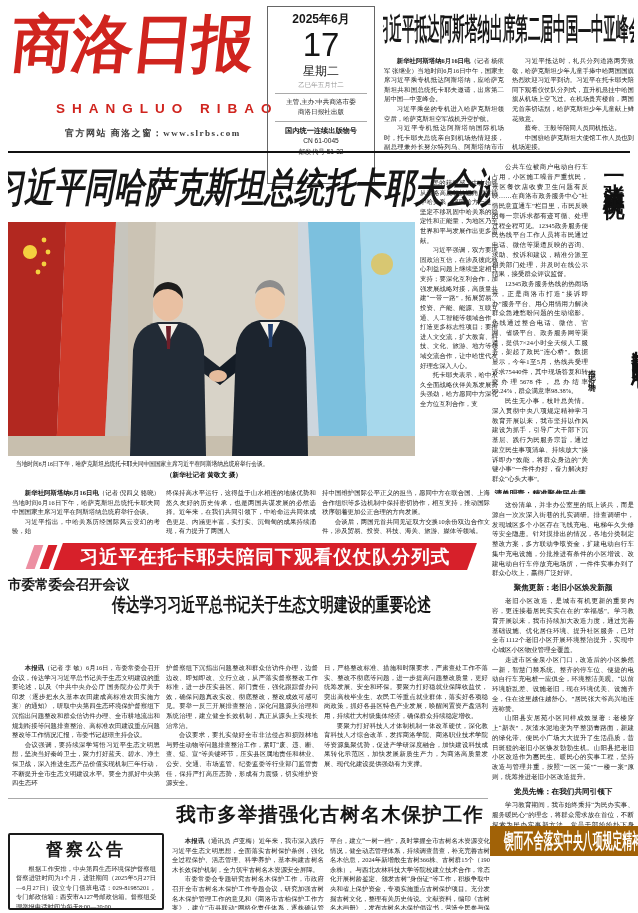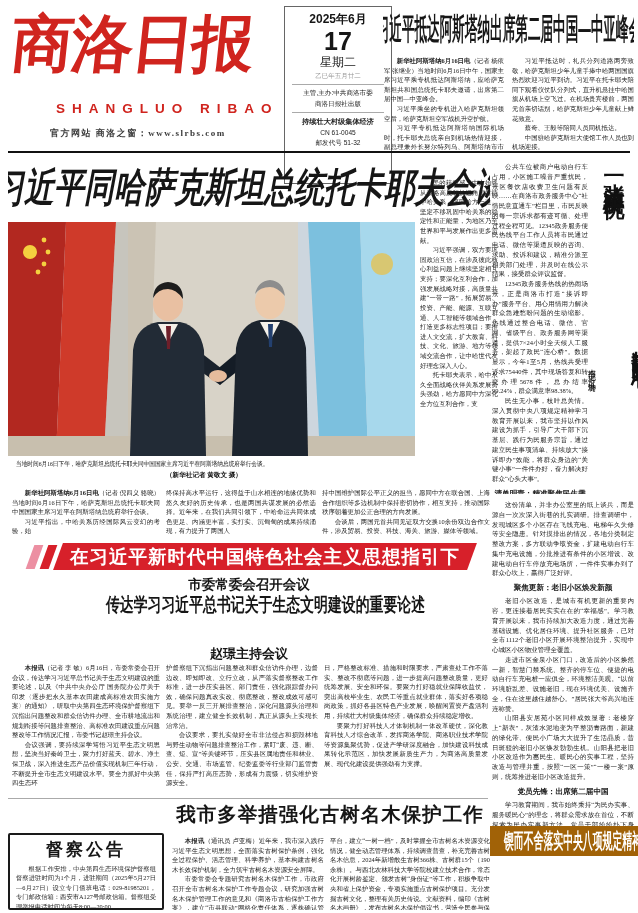--- a/index.html
+++ b/index.html
@@ -5,28 +5,28 @@
   * { margin:0; padding:0; box-sizing:border-box; }
   html,body { background:#d9d9d9; }
   body { font-family:"Liberation Serif","DejaVu Serif",serif; }
   #page { position:relative; width:638px; height:913px; background:#ffffff; margin:0 auto; overflow:hidden; color:#161616; }
 
   
   #masthead-title { position:absolute; left:12px; top:2px; font-size:62px; font-weight:900;
         color:#d0241e; letter-spacing:-2px; transform:skewX(-6deg); font-family:"DejaVu Serif",serif; }
   #masthead-pinyin { position:absolute; left:56px; top:101px; font-size:13.5px; font-weight:bold;
         color:#d0241e; letter-spacing:7px; font-family:Liberation Sans, sans-serif; }
-  #masthead-website { position:absolute; left:50px; top:127px; font-size:9px; font-weight:bold;
+  #masthead-website { position:absolute; left:65px; top:127px; font-size:9px; font-weight:bold;
         color:#3a3a3a; letter-spacing:1.5px;font-family:Liberation Serif, serif; }
 
   #date-box { position:absolute; left:267px; top:6px; width:108px; height:178px;
         border:1px solid #666; text-align:center; padding-top:4px;
-        font-family:"Liberation Sans",sans-serif; overflow:hidden;margin-left:17px; }
+        font-family:"Liberation Sans",sans-serif; overflow:hidden; }
   .db-ym { font-size:12px; font-weight:bold; }
-  .db-day { font-size:25px; font-weight:bold; line-height:1.05; }
+  .db-day { font-size:33px; font-weight:normal; line-height:1.05; }
   .db-week { font-size:12px; font-weight:normal; }
   .db-lunar { font-size:6.5px; color:#999; margin-top:1px; }
   .db-hr { border-top:1px solid #aaa; margin:3px 7px; }
   .db-s { font-size:6.6px; line-height:1.6; color:#222; }
   .db-b { font-weight:bold; font-size:7.2px; }
 
   
   .bodytext { font-size:6.4px; line-height:1.5; text-align:justify; color:#222; overflow:hidden; position:absolute; }
   .bodytext p { text-indent:2em; }
   .lead-b { font-weight:bold; }
@@ -83,24 +83,24 @@
   
   .banner-stripe { position:absolute; top:545px; width:9px; height:24px; transform:skewX(-20deg); }
   #stripe1 { left:30px; background:#ec8fa2; }
   #stripe2 { left:44px; background:#d7202a; }
   #ms-banner { position:absolute; left:58px; top:543px; width:414px; height:27px;
         display:flex; align-items:center; justify-content:center; }
   #ms-banner::before { content:""; position:absolute; inset:0; background:#d7202a; transform:skewX(-20deg); }
   #ms-banner span { position:relative; color:#fff; font-weight:900; font-size:18.5px;
         letter-spacing:1px; font-family:"Liberation Sans",sans-serif; white-space:nowrap; }
 
-  #ms-kicker { position:absolute; left:8px; top:576px; width:482px; text-align:center;
+  #ms-kicker { position:absolute; left:8px; top:576px; width:482px; text-align:left;
         font-size:13.5px; font-weight:bold; }
-  .ms-h { position:absolute; left:24px; width:482px; height:24px; display:flex;
-        align-items:center; justify-content:center; overflow:visible; }
+  .ms-h { position:absolute; left:8px; width:482px; height:24px; display:flex;
+        align-items:center; justify-content:flex-end; overflow:visible; }
   #ms-h1 { top:593px; } #ms-h2 { top:618px; }
   .ms-h span { font-size:19px; font-weight:900; white-space:nowrap; transform-origin:center;
         font-family:"Liberation Sans",sans-serif; }
   #ms-h1 span { transform:scaleX(0.73); }
   #ms-h2 span { transform:scaleX(0.70); }
   #ms-sub { position:absolute; left:8px; top:645px; width:482px; text-align:center;
         font-size:13px; font-weight:bold; }
   .msc1 { left:12px;  top:663px; width:148px; height:132px; }
   .msc2 { left:166px; top:663px; width:152px; height:132px; }
   .msc3 { left:324px; top:663px; width:164px; height:132px; }
@@ -131,21 +131,21 @@
 
   <div id="date-box">
     <div class="db-ym">2025年6月</div>
     <div class="db-day">17</div>
     <div class="db-week">星期二</div>
     <div class="db-lunar">乙巳年五月廿二</div>
     <div class="db-hr"></div>
     <div class="db-s">主管,主办:中共商洛市委</div>
     <div class="db-s">商洛日报社出版</div>
     <div class="db-hr"></div>
-    <div class="db-s db-b">持续壮大村级集体经济</div>
+    <div class="db-s db-b">国内统一连续出版物号</div>
     <div class="db-s">CN 61-0045</div>
     <div class="db-s">邮发代号 51-32</div>
 
   </div>
 
   <div id="top-story-headline">
     <span>习近平抵达阿斯塔纳出席第二届中国—中亚峰会</span>
   </div>
   <div class="bodytext ts-col1">
     <p><span class="lead-b">新华社阿斯塔纳6月16日电</span><span>（记者 杨依军 张继业）当地时间6月16日中午，国家主席习近平乘专机抵达阿斯塔纳，应哈萨克斯坦共和国总统托卡耶夫邀请，出席第二届中国—中亚峰会。</span></p>
@@ -234,39 +234,38 @@
     <p class="rs-sub">清单明责：精准聚焦民生需求</p>
 
   </div>
 
   <div class="bodytext" id="rs-col-full">
     <p>这份清单，并非办公室里的纸上谈兵，而是源自一次次深入街巷的扎实调研。排查调研中，发现城区多个小区存在飞线充电、电梯年久失修等安全隐患。针对摸排出的情况，各地分类制定整改方案，多方联动争取资金，扩建电动自行车集中充电设施，分批推进有条件的小区增设、改建电动自行车停放充电场所，一件件实事办到了群众心坎上，赢得广泛好评。</p>
     <p class="rs-sub">聚焦更新：老旧小区焕发新颜</p>
     <p>老旧小区改造，是城市有机更新的重要内容，更连接着居民实实在在的“幸福感”。学习教育开展以来，我市持续加大改造力度，通过完善基础设施、优化居住环境、提升社区服务，已对全市1112个老旧小区开展环境整治提升，实现中心城区小区物业管理全覆盖。</p>
     <p>走进市区金泉小区门口，改造后的小区焕然一新，智慧门禁系统、整齐的停车位、便捷的电动自行车充电桩一应俱全，环境整洁美观。“以前环境脏乱差、设施老旧，现在环境优美、设施齐全，住在这里越住越舒心。”居民张大爷高兴地连连称赞。</p>
     <p>山阳县安居苑小区同样成效显著：老楼穿上“新衣”，灰渣水泥地变为平整沥青路面，新建的绿化带、便民小广场大大提升了生活品质，昔日斑驳的老旧小区焕发勃勃生机。山阳县把老旧小区改造作为惠民生、暖民心的实事工程，坚持改造与管理并重，按照“一区一策”“一楼一案”原则，统筹推进老旧小区改造提升。</p>
-    <p class="rs-sub">党员先锋：出席第二届中国</p>
+    <p class="rs-sub">党员先锋：在我们共同引领下</p>
     <p>学习教育期间，我市始终秉持“为民办实事、服务暖民心”的理念，将群众需求放在首位，不断探索为民办实事新方法，党员干部纷纷扑下身子、走村入户，倾听群众诉求。</p>
     <p class="rs-jump">（下转2版）</p>
   </div>
 
   <div id="rs-banner">
     <span>锲而不舍落实中央八项规定精神</span>
   </div>
 
   <div class="banner-stripe" id="stripe1"></div>
   <div class="banner-stripe" id="stripe2"></div>
   <div id="ms-banner">
-    <span>在习近平新时代中国特色社会主义思想指引下</span>
+    <span>习近平在托卡耶夫陪同下观看仪仗队分列式</span>
   </div>
   <div id="ms-kicker">市委常委会召开会议</div>
   <div class="ms-h" id="ms-h1">
     <span>传达学习习近平总书记关于生态文明建设的重要论述</span>
   </div>
-  <div id="ms-sub">赵璟主持会议</div>
 
   <div class="bodytext msc1">
     <p><span class="lead-b">本报讯</span><span>（记者 李 敏）6月16日，市委常委会召开会议，传达学习习近平总书记关于生态文明建设的重要论述，以及《中共中央办公厅 国务院办公厅关于印发〈逐步把永久基本农田建成高标准农田实施方案〉的通知》，听取中央第四生态环境保护督察组下沉指出问题整改和群众信访件办理、全市耕地流出和规划衔接等问题排查整治、高标准农田建设重点问题整改等工作情况汇报，市委书记赵璟主持会议。</span></p>
     <p>会议强调，要持续深学笃悟习近平生态文明思想，坚决当好秦岭卫士，聚力打好蓝天、碧水、净土保卫战，深入推进生态产品价值实现机制三年行动，不断提升全市生态文明建设水平。要全力抓好中央第四生态环</p>
   </div>
   <div class="bodytext msc2">
     <p style="text-indent:0">护督察组下沉指出问题整改和群众信访件办理，边督边改、即知即改、立行立改，从严落实督察整改工作标准，进一步压实县区、部门责任，强化跟踪督办问效，确保问题真改实改、彻底整改，整改成效可感可见。要举一反三开展排查整治，深化问题源头治理和系统治理，建立健全长效机制，真正从源头上实现长治常治。</p>
     <p>会议要求，要扎实做好全市非法侵占和损毁林地与野生动物等问题排查整治工作，紧盯“废、违、断、查、短、宣”等关键环节，压实县区属地责任和林业、公安、交通、市场监管、纪委监委等行业部门监管责任，保持严打高压态势，形成有力震慑，切实维护资源安全。</p>
   </div>
   <div class="bodytext msc3">

